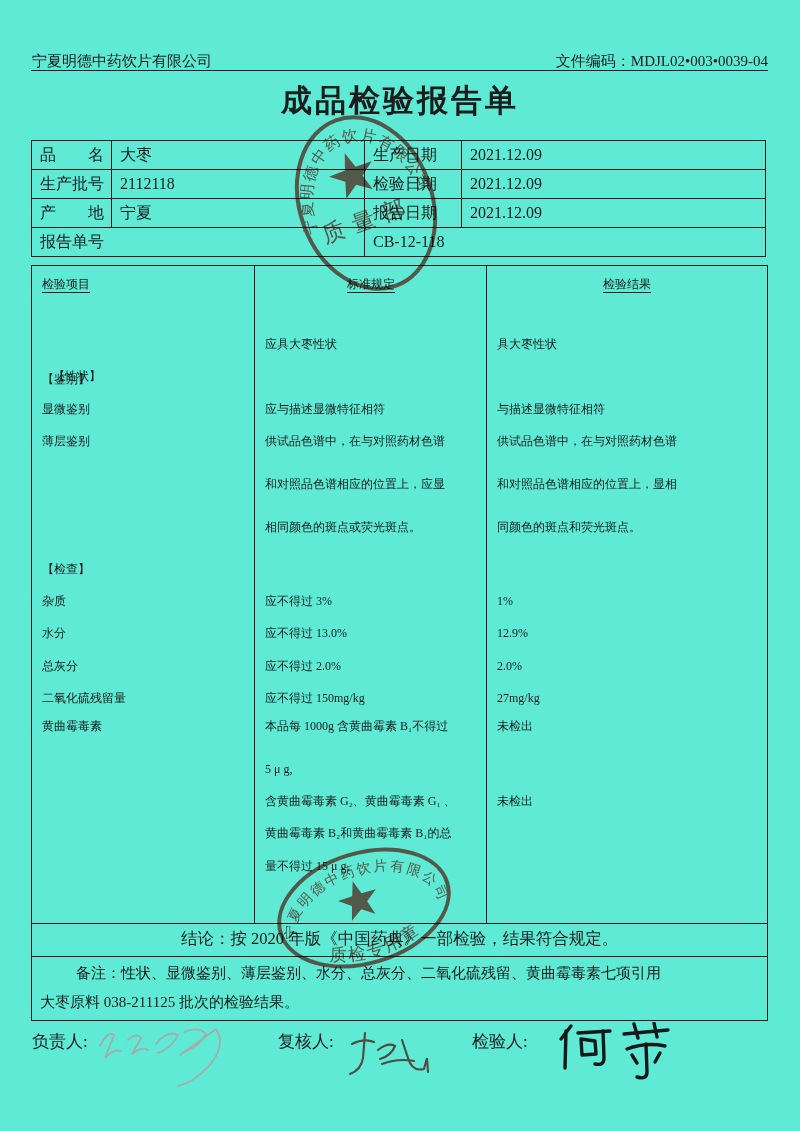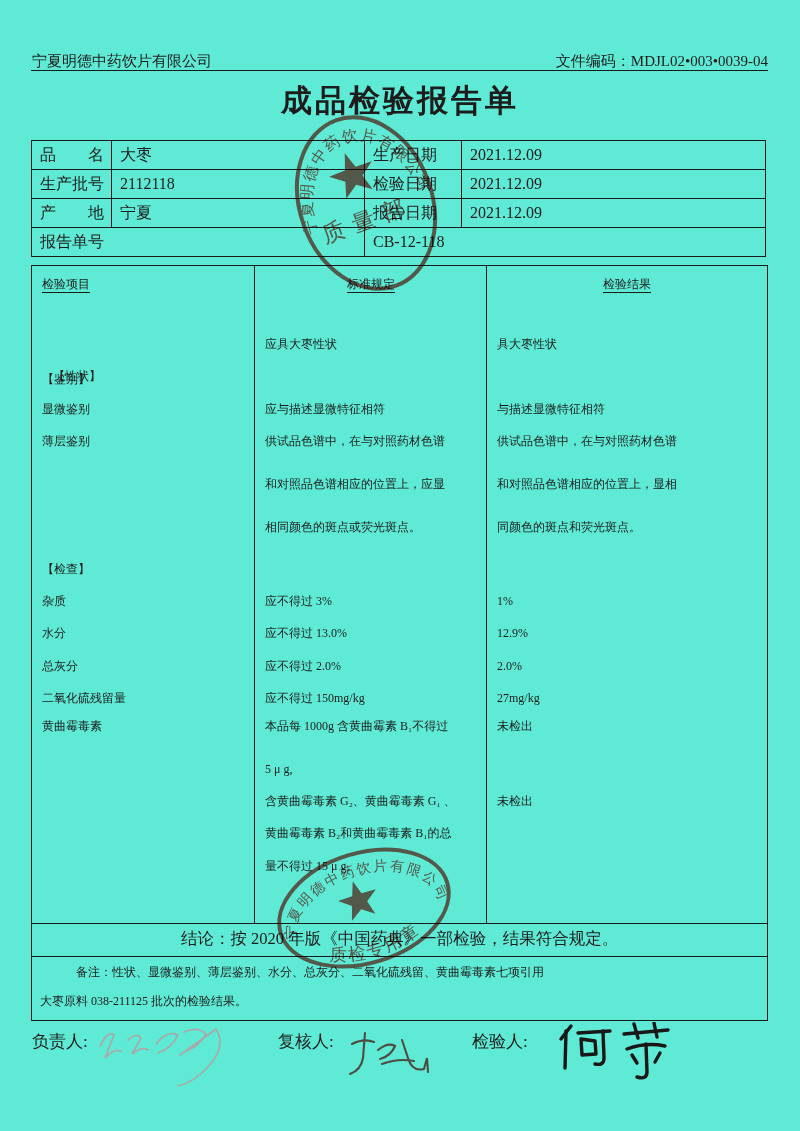--- a/index.html
+++ b/index.html
@@ -19,21 +19,21 @@
     font-size:16px; vertical-align:middle; white-space:nowrap; overflow:hidden;
   }
 
   .main-table { left:31px; top:265px; width:737px; height:659px; border:1.5px solid #1b1b1b; box-sizing:border-box; }
   .vline { position:absolute; top:0; bottom:0; border-left:1.5px solid #1b1b1b; }
   .cell { position:absolute; font-size:12px; line-height:20px; white-space:nowrap; }
   .chead { text-decoration:underline; text-underline-offset:4px; }
 
   .band { left:31px; width:737px; border:1.5px solid #1b1b1b; border-top:none; box-sizing:border-box; }
   .conclusion { top:923px; height:34px; text-align:center; font-size:16.5px; line-height:32px; }
-  .remark { top:957px; height:64px; font-size:12px; }
+  .remark { top:957px; height:64px; font-size:15px; }
   .remark .l1 { position:absolute; left:8px; top:7px; text-indent:36px; white-space:nowrap; }
   .remark .l2 { position:absolute; left:8px; top:36px; white-space:nowrap; }
 
   .sig-label { font-size:17px; white-space:nowrap; }
   .stamp { mix-blend-mode:multiply; opacity:0.85; }
   .stamp text { font-family:"Liberation Serif","DejaVu Serif",serif; }
 </style>
 </head>
 <body>
 

